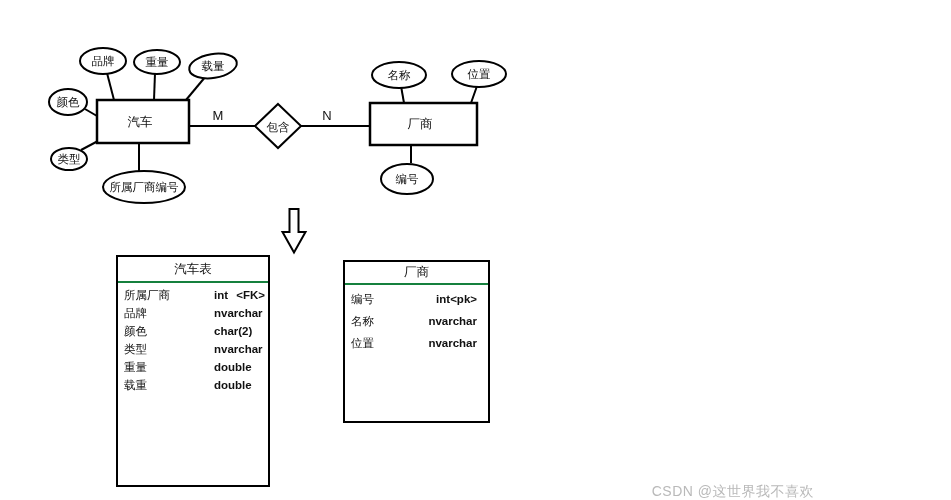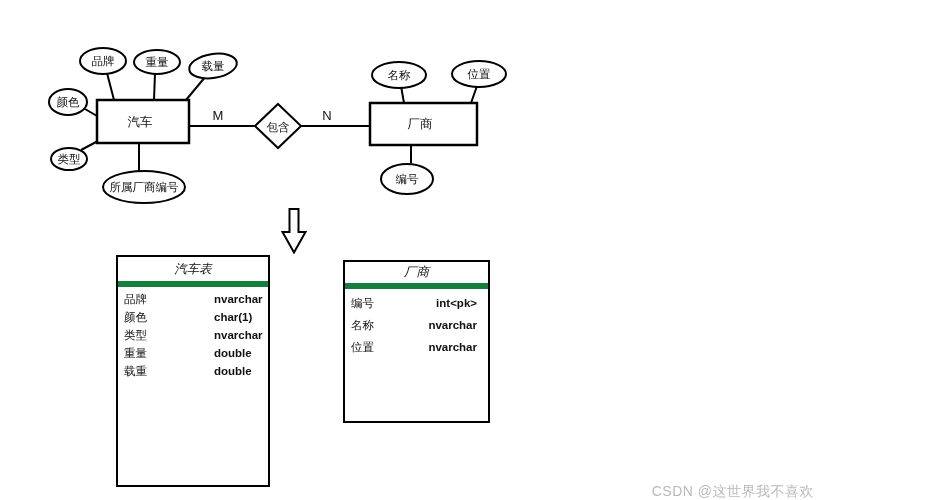--- a/index.html
+++ b/index.html
@@ -10,21 +10,21 @@
   .stage svg{position:absolute;left:0;top:0;}
   svg text{fill:#111;font-family:"Liberation Sans",sans-serif;}
   .ellipse-label{font-size:11.5px;}
   .entity-label{font-size:12.5px;}
   .diamond-label{font-size:11.5px;}
   .card-label{font-size:13px;}
 
   .er-table{position:absolute;background:#fff;border:2px solid #000;box-sizing:border-box;}
   .car-table{left:116px;top:255px;width:154px;height:232px;}
   .mfr-table{left:343px;top:260px;width:147px;height:163px;}
-  .tbl-title{text-align:center;font-size:12.5px;border-bottom:6px solid #15803d;font-style:italic;}
+  .tbl-title{text-align:center;font-size:12.5px;border-bottom:2px solid #15803d;}
   .car-table .tbl-title{height:24px;line-height:24px;}
   .mfr-table .tbl-title{height:21px;line-height:21px;}
   .tbl-body{padding-top:3px;}
   .trow{display:flex;align-items:center;font-size:11.5px;}
   .car-table .trow{height:18px;}
   .mfr-table .trow{height:22px;}
   .tname{padding-left:6px;}
   .car-table .tname{width:96px;box-sizing:border-box;flex:none;}
   .car-table .ttype{flex:1;text-align:left;}
   .car-table .tkey{padding-right:3px;}
@@ -110,27 +110,32 @@
     <text x="218" y="120" text-anchor="middle" class="card-label">M</text>
     <text x="327" y="120" text-anchor="middle" class="card-label">N</text>
 
     <polygon points="289.5,209 298.5,209 298.5,232 305.5,232 294,252.5 282.5,232 289.5,232" fill="#fff" stroke="#000" stroke-width="2"></polygon>
   </svg>
 
   <div class="er-table car-table">
     <div class="tbl-title">汽车表</div>
     <div class="tbl-body">
       <div class="trow">
+        <span class="tname">所属厂商</span>
+        <span class="ttype">int</span>
+        <span class="tkey">&lt;FK&gt;</span>
+      </div>
+      <div class="trow">
         <span class="tname">品牌</span>
         <span class="ttype">nvarchar</span>
         <span class="tkey"></span>
       </div>
       <div class="trow">
         <span class="tname">颜色</span>
-        <span class="ttype">char(1)</span>
+        <span class="ttype">char(2)</span>
         <span class="tkey"></span>
       </div>
       <div class="trow">
         <span class="tname">类型</span>
         <span class="ttype">nvarchar</span>
         <span class="tkey"></span>
       </div>
       <div class="trow">
         <span class="tname">重量</span>
         <span class="ttype">double</span>

